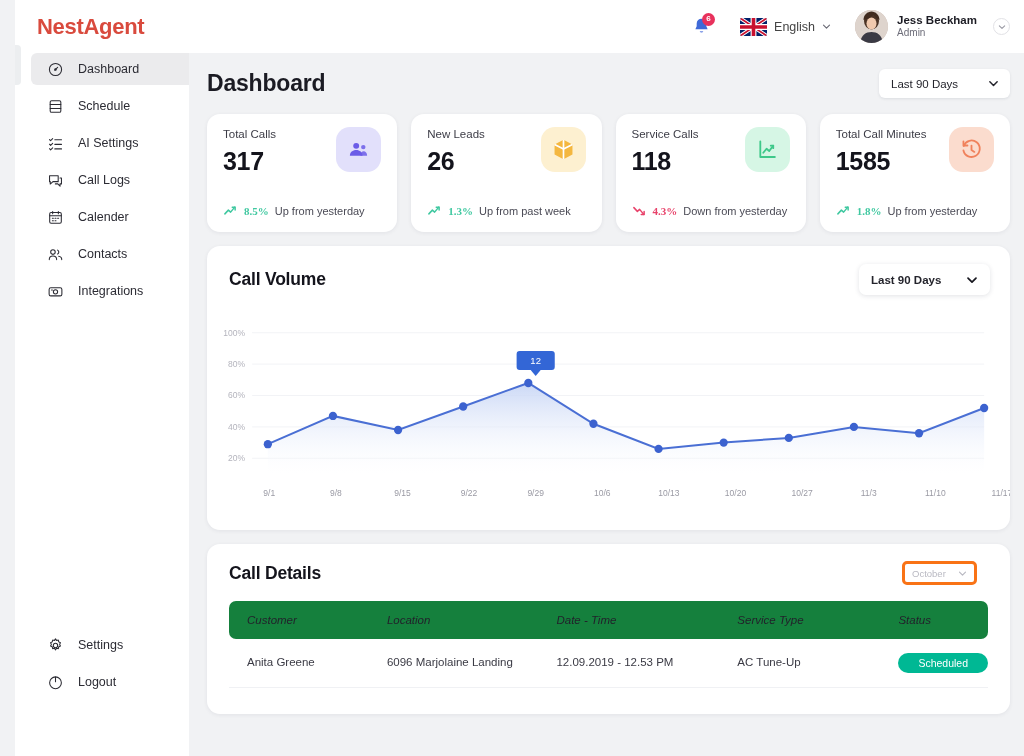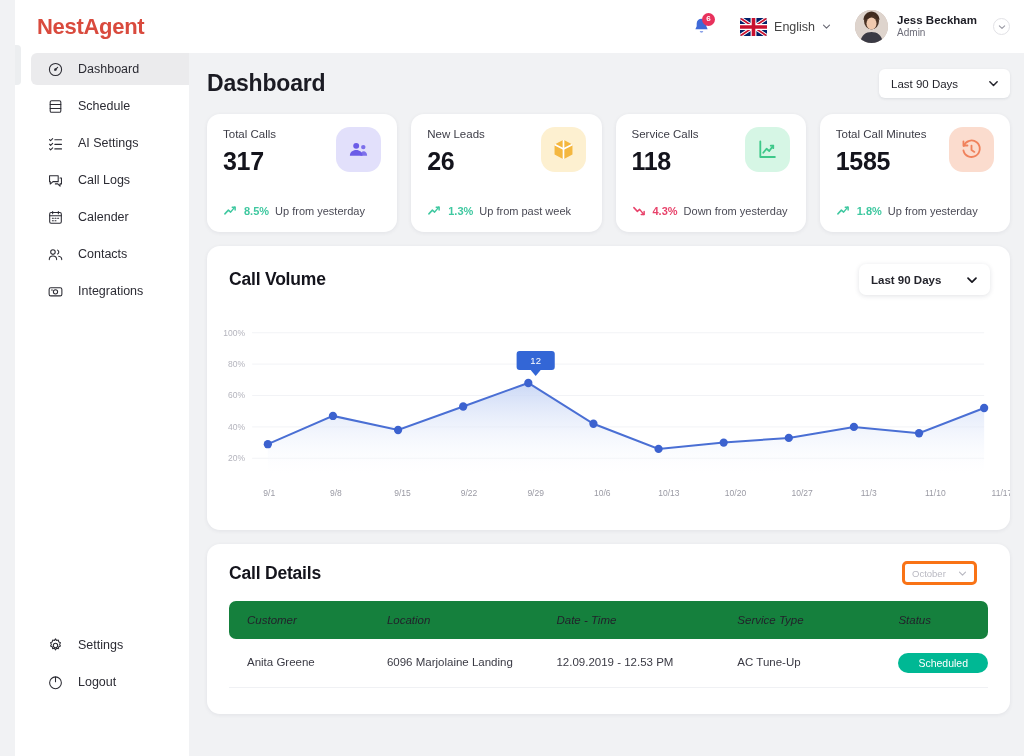--- a/index.html
+++ b/index.html
@@ -102,21 +102,21 @@
   .card-value { font-size: 25px; font-weight: bold; color: #14141c; margin-top: 7px; letter-spacing: -0.3px; }
   .card-icon {
     position: absolute; right: 16px; top: 13px;
     width: 45px; height: 45px; border-radius: 14px;
     display: flex; align-items: center; justify-content: center;
   }
   .card-foot {
     position: absolute; left: 16px; bottom: 14px;
     display: flex; align-items: center; gap: 6px; font-size: 11px; color: #4a4a55;
   }
-  .card-foot .pct { font-weight: bold; }
+  .card-foot .pct { font-weight: bold; font-family: Liberation Serif, serif; }
 
   
   .panel {
     background: #fff; border-radius: 13px; margin-top: 14px;
     box-shadow: 0 1px 4px rgba(30,35,60,.07); position: relative;
   }
   .panel-head { display: flex; align-items: center; justify-content: space-between; padding: 18px 20px 0 22px; }
   .panel-title { font-size: 17.5px; font-weight: bold; color: #14141c; letter-spacing: -0.2px; }
   .panel-select {
     width: 131px; height: 31px; background: #fff; border-radius: 7px;

